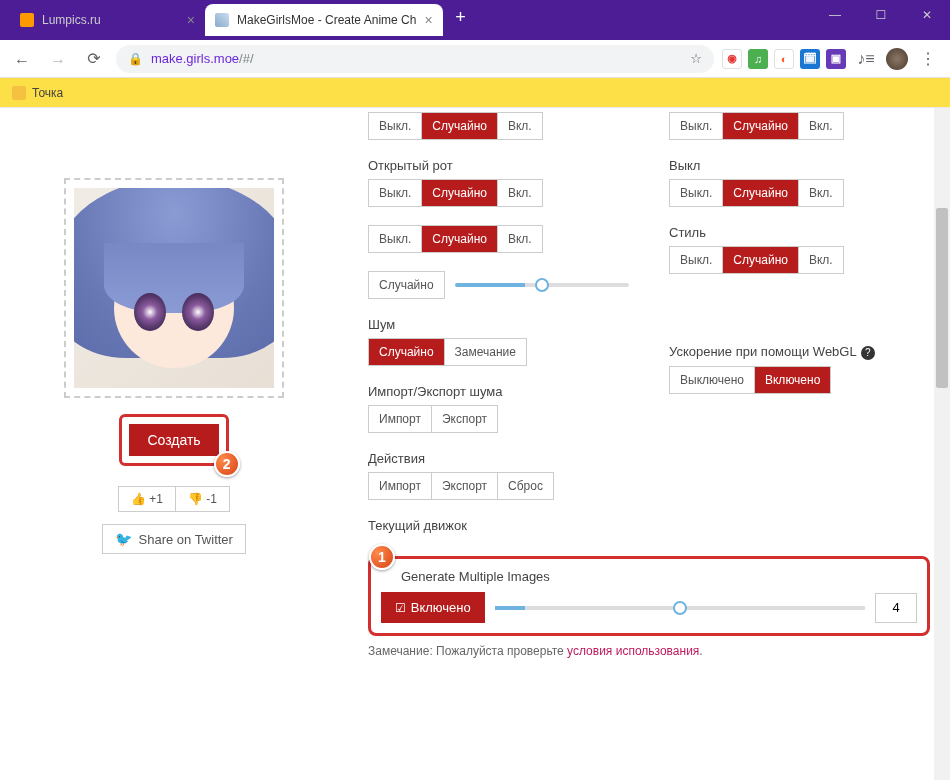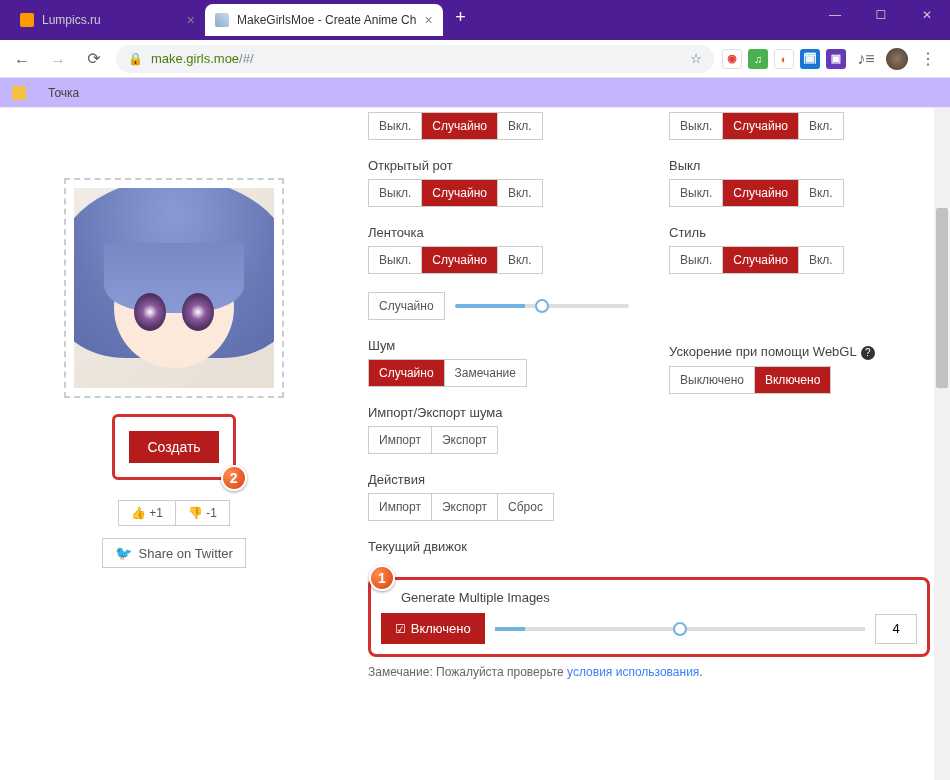--- a/index.html
+++ b/index.html
@@ -12,39 +12,39 @@
 .tab-favicon.anime{background:linear-gradient(45deg,#8ac,#cde)}
 .tab-close{color:#888;font-size:14px;margin-left:auto}
 .new-tab{color:#fff;font-size:18px;margin-left:8px;margin-bottom:8px;width:20px;text-align:center}
 .win-controls{position:absolute;right:0;top:0;display:flex;height:30px}
 .win-btn{width:46px;display:flex;align-items:center;justify-content:center;color:#ccc;font-size:12px}
 .toolbar{background:#fff;height:38px;display:flex;align-items:center;padding:0 8px;gap:8px;border-bottom:1px solid #e0e0e0}
 .nav-btn{width:28px;height:28px;display:flex;align-items:center;justify-content:center;color:#5f6368;border-radius:50%}
 .nav-btn.disabled{color:#bbb}
 .url-bar{flex:1;height:28px;background:#f1f3f4;border-radius:14px;display:flex;align-items:center;padding:0 12px;gap:8px;color:#5f6368;font-size:13px}
 .lock{font-size:12px}
-.url-text{color:#4d7c0f}
+.url-text{color:#6d28d9}
 .url-dim{color:#80868b}
 .ext-icons{display:flex;gap:6px;align-items:center}
 .ext-icon{width:20px;height:20px;border-radius:3px;display:flex;align-items:center;justify-content:center;font-size:11px;color:#fff;font-weight:bold}
-.bookmarks{background:#c4b5fd;height:30px;display:flex;align-items:center;padding:0 12px;gap:22px;border-bottom:1px solid #e8e8e8;font-size:12px;color:#444}
+.bookmarks{background:#fde047;height:30px;display:flex;align-items:center;padding:0 12px;gap:6px;border-bottom:1px solid #e8e8e8;font-size:12px;color:#444}
 .bm-icon{width:14px;height:14px;background:#f4c141;border-radius:2px}
 .page{display:flex;height:calc(100vh - 108px);overflow:hidden}
 .sidebar{width:348px;padding:20px;display:flex;flex-direction:column;align-items:center}
 .image-frame{width:220px;height:220px;border:2px dashed #ccc;padding:8px;margin-top:50px}
 .anime-img{width:100%;height:100%;background:linear-gradient(135deg,#f0ece5 0%,#e8dfd5 100%);position:relative;overflow:hidden}
 .hair{position:absolute;top:-10px;left:-20px;right:-20px;height:180px;background:radial-gradient(ellipse at 50% 20%,#8a9bd4 0%,#6878b5 60%,#5a6aa8 100%);border-radius:50% 50% 30% 30%}
 .face{position:absolute;top:60px;left:50%;transform:translateX(-50%);width:120px;height:120px;background:#fde8dc;border-radius:50%}
 .eye{position:absolute;width:32px;height:38px;background:radial-gradient(circle,#fff 0%,#8b5a9e 30%,#5a3a6e 60%,#2a1a3e 100%);border-radius:50%;top:45px}
 .eye.l{left:20px}
 .eye.r{right:20px}
 .bangs{position:absolute;top:-5px;left:-10px;right:-10px;height:70px;background:linear-gradient(180deg,#7888c5,#8a9bd4);border-radius:0 0 40% 40%}
 .generate-btn{margin-top:16px;background:#b71c1c;color:#fff;border:none;padding:8px 18px;font-size:14px;cursor:pointer;position:relative}
 .gen-highlight{border:3px solid #d32f2f;border-radius:6px;padding:3px;margin-top:16px;position:relative}
-.gen-highlight .generate-btn{margin:11px}
+.gen-highlight .generate-btn{margin:4px}
 .badge{position:absolute;width:26px;height:26px;background:radial-gradient(circle at 30% 30%,#ff8a4c,#d84315);border-radius:50%;color:#fff;display:flex;align-items:center;justify-content:center;font-weight:bold;font-size:14px;border:2px solid #fff;box-shadow:0 1px 3px rgba(0,0,0,0.4)}
 .badge-2{bottom:-14px;right:-14px}
 .badge-1{top:-15px;left:-2px}
 .votes{margin-top:20px;display:flex;border:1px solid #ccc}
 .vote{padding:5px 12px;font-size:12px;color:#555}
 .vote+.vote{border-left:1px solid #ccc}
 .twitter-btn{margin-top:12px;border:1px solid #ccc;padding:6px 12px;font-size:13px;color:#555;display:flex;align-items:center;gap:6px}
 .twitter-icon{color:#1da1f2;font-size:14px}
 .main{flex:1;padding:4px 20px;overflow-y:auto;position:relative}
 .main-content{display:flex;gap:40px}
@@ -53,21 +53,21 @@
 .opt-label{font-size:13px;color:#444;margin-bottom:6px;display:block}
 .toggle-group{display:inline-flex;border:1px solid #ccc}
 .tg-btn{padding:6px 10px;font-size:12px;color:#555;background:#fff;border:none}
 .tg-btn+.tg-btn{border-left:1px solid #ccc}
 .tg-btn.active{background:#b71c1c;color:#fff}
 .slider-row{display:flex;align-items:center;gap:10px}
 .slider-box{border:1px solid #ccc;padding:6px 10px;font-size:12px;color:#555}
 .slider{flex:1;appearance:none;height:4px;background:linear-gradient(to right,#6fb3e0 0%,#6fb3e0 40%,#ddd 40%,#ddd 100%);border-radius:2px}
 .slider::-webkit-slider-thumb{appearance:none;width:14px;height:14px;background:#fff;border:2px solid #6fb3e0;border-radius:50%}
 .noise-bar{width:130px;height:36px;background:repeating-linear-gradient(90deg,#e91e63 0px,#e91e63 2px,#ff9800 2px,#ff9800 3px,#ffeb3b 3px,#ffeb3b 5px,#f44336 5px,#f44336 7px,#ff5722 7px,#ff5722 8px)}
-.link{color:#3b82f6}
+.link{color:#be185d}
 .help-icon{display:inline-block;width:14px;height:14px;background:#333;color:#fff;border-radius:50%;font-size:10px;text-align:center;line-height:14px;margin-left:4px}
 .multi-highlight{border:3px solid #d32f2f;border-radius:8px;padding:10px;margin-top:5px;position:relative}
 .inc-btn{background:#b71c1c;color:#fff;border:none;padding:8px 14px;font-size:13px;display:flex;align-items:center;gap:5px}
 .check{font-size:12px}
 .multi-slider{flex:1;appearance:none;height:4px;background:linear-gradient(to right,#6fb3e0 0%,#6fb3e0 8%,#ddd 8%,#ddd 100%);margin:0 10px}
 .multi-slider::-webkit-slider-thumb{appearance:none;width:14px;height:14px;background:#fff;border:2px solid #6fb3e0;border-radius:50%}
 .count-box{width:42px;height:30px;border:1px solid #ccc;text-align:center;font-size:13px}
 .notice{font-size:12px;color:#666;margin-top:8px}
 .scrollbar{position:absolute;right:0;top:0;width:16px;height:100%;background:#f1f1f1}
 .scrollthumb{position:absolute;right:2px;top:100px;width:12px;height:180px;background:#c1c1c1;border-radius:2px}
@@ -160,21 +160,20 @@
         </div>
         <div class="opt-row">
           <span class="opt-label">Открытый рот</span>
           <div class="toggle-group">
             <button class="tg-btn">Выкл.</button>
             <button class="tg-btn active">Случайно</button>
             <button class="tg-btn">Вкл.</button>
           </div>
         </div>
         <div class="opt-row">
-          <span class="opt-label">Ленточка</span>
           <div class="toggle-group">
             <button class="tg-btn">Выкл.</button>
             <button class="tg-btn active">Случайно</button>
             <button class="tg-btn">Вкл.</button>
           </div>
         </div>
         <div class="opt-row">
           <div class="slider-row">
             <div class="slider-box">Случайно</div>
             <input type="range" class="slider" value="50" style="">

